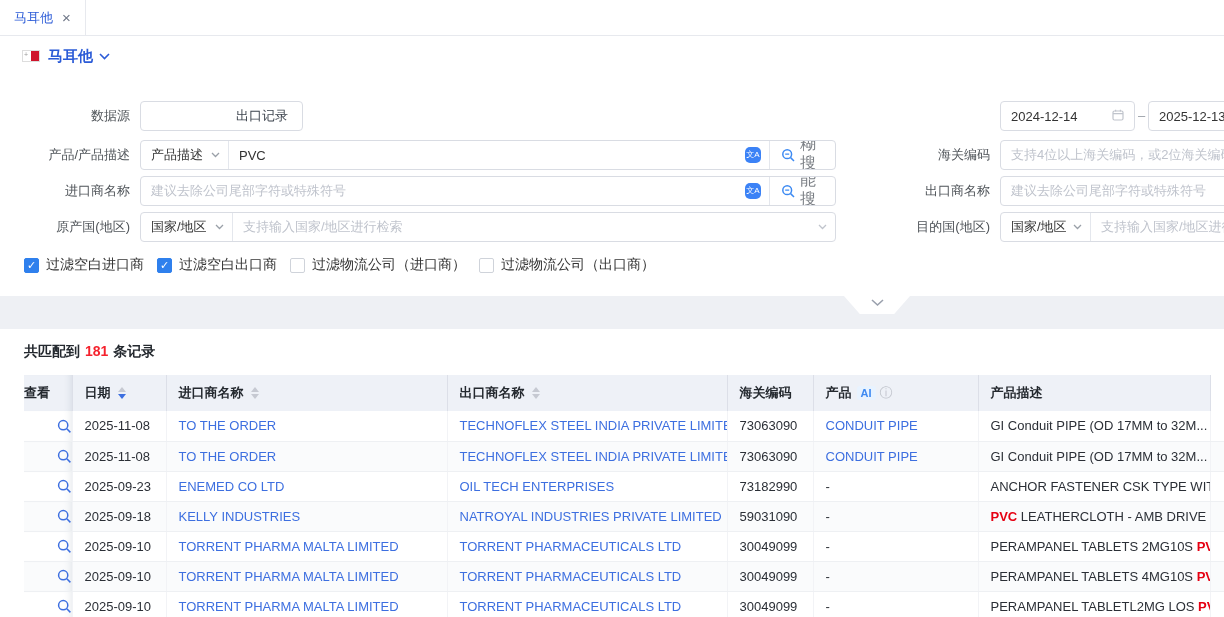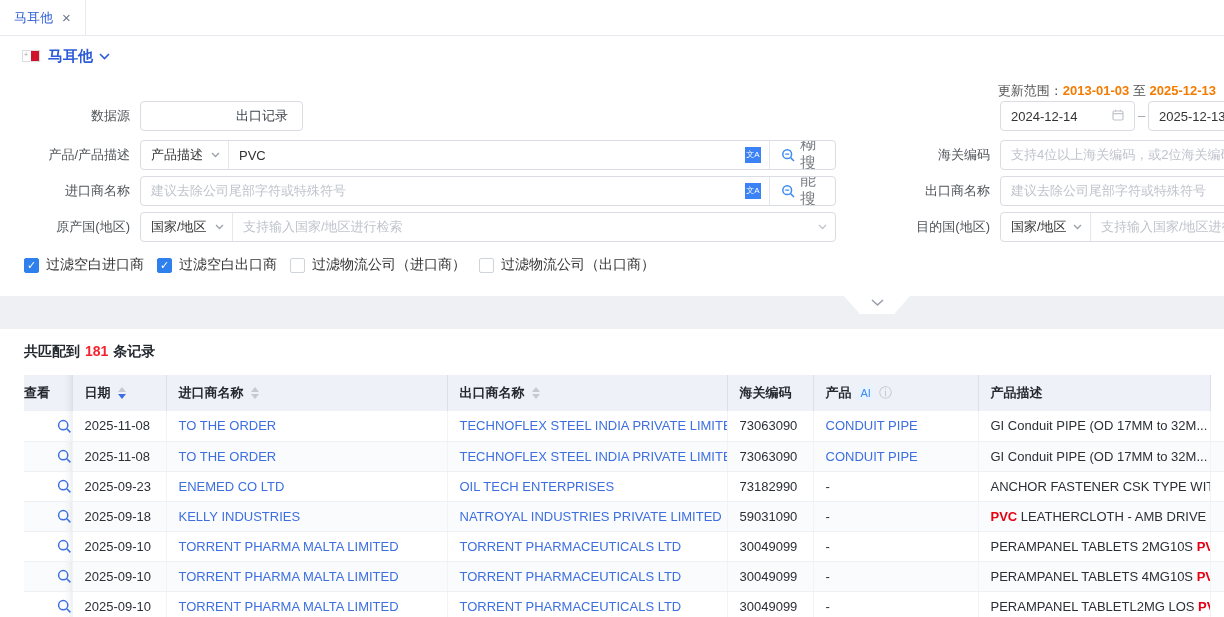--- a/index.html
+++ b/index.html
@@ -45,21 +45,21 @@
 
   .group { position:absolute; left:140px; top:0; width:696px; height:30px; display:flex;
     border:1px solid #d9dce3; border-radius:4px; background:#fff; overflow:hidden; }
   .g-select { width:88px; display:flex; align-items:center; padding:0 8px 0 10px;
     border-right:1px solid #e4e7ed; color:#333; cursor:pointer; flex:none; }
   .g-select .sel-txt { flex:1; }
   .g-input { flex:1; display:flex; align-items:center; padding:0 8px 0 10px; overflow:hidden; }
   .g-btn { flex:none; width:66px; display:flex; align-items:center; justify-content:center; gap:4px;
     border-left:1px solid #e4e7ed; cursor:pointer; }
   .g-btn .btn-txt { width:24px; font-size:16px; line-height:19px; color:#7c8086; word-break:break-all;font-family:Liberation Mono, monospace; }
-  .trans-icon { width:16px; height:16px; border-radius:0; background:#3b82f6; color:#fff;
+  .trans-icon { width:16px; height:16px; border-radius:5px; background:#3b82f6; color:#fff;
     font-size:8px; line-height:8px; display:flex; align-items:center; justify-content:center; flex:none; }
   .chev { display:inline-flex; flex:none; }
 
   .check-row { position:absolute; left:24px; top:180px; display:flex; align-items:center; gap:13px; }
   .cb-item { display:flex; align-items:center; gap:7px; cursor:pointer; font-size:14px; color:#333; }
   .cb { width:15px; height:15px; border-radius:2px; border:1px solid #cfd3da; background:#fff;
     display:flex; align-items:center; justify-content:center; color:#fff; font-size:11px; line-height:1; }
   .cb.on { background:#2f80ed; border-color:#2f80ed; }
 
   
@@ -86,21 +86,21 @@
   th.view-col, td.view-cell { text-align:right; padding:0; }
   th.view-col { box-shadow:inset -7px 0 8px -7px rgba(31,56,88,.14); }
   td.view-cell { box-shadow:inset -7px 0 8px -7px rgba(31,56,88,.14); }
   .blue-link { color:#3d6fe0; cursor:pointer; }
   .hl-red { color:#e60012; font-weight:bold; }
   .sorter { display:inline-flex; flex-direction:column; margin-left:7px; gap:2px; }
   .caret { width:0; height:0; border-left:4px solid transparent; border-right:4px solid transparent; }
   .caret.up { border-bottom:5px solid #c6c9d2; }
   .caret.down { border-top:5px solid #c6c9d2; }
   .caret.down.on { border-top-color:#3d6fe0; }
-  .ai-badge { background:#e8f3ff; color:#3d8af2; font-size:11px; font-weight:normal; border-radius:3px;
+  .ai-badge { background:#e8f3ff; color:#3d8af2; font-size:11px; font-weight:bold; border-radius:3px;
     padding:1px 4px; margin-left:5px; }
   .info-i { color:#c0c4cc; font-size:13px; margin-left:4px; font-weight:normal; }
   .mag { display:inline-flex; vertical-align:middle; cursor:pointer; }
 </style>
 </head>
 <body>
 
 <div class="tabbar">
   <div class="tab">
     <span class="tab-label">马耳他</span>
@@ -117,24 +117,20 @@
   </span>
   <span class="country-title">马耳他</span>
   <span class="hdr-chevron">
     <svg width="11" height="7" viewBox="0 0 11 7">
         <polyline points="1,1 5.5,5.5 10,1" fill="none" stroke="#2b5bd7" stroke-width="1.6"></polyline>
       </svg>
   </span>
 </div>
 
 <div class="filter-panel">
-  <div class="update-line">
-    <span>更新范围：</span><b>2013-01-03</b>
-    <span>至</span> <b>2025-12-13</b>
-  </div>
 
   <div class="f-row" style="top:25px">
     <span class="f-label">数据源</span>
     <div class="segmented">
         <div class="seg active">进口记录</div>
         <div class="seg">出口记录</div>
       </div>
     <div class="input-box" style="left:1000px;width:135px">
       <span class="val">2024-12-14</span>
         <span class="spacer"></span>

